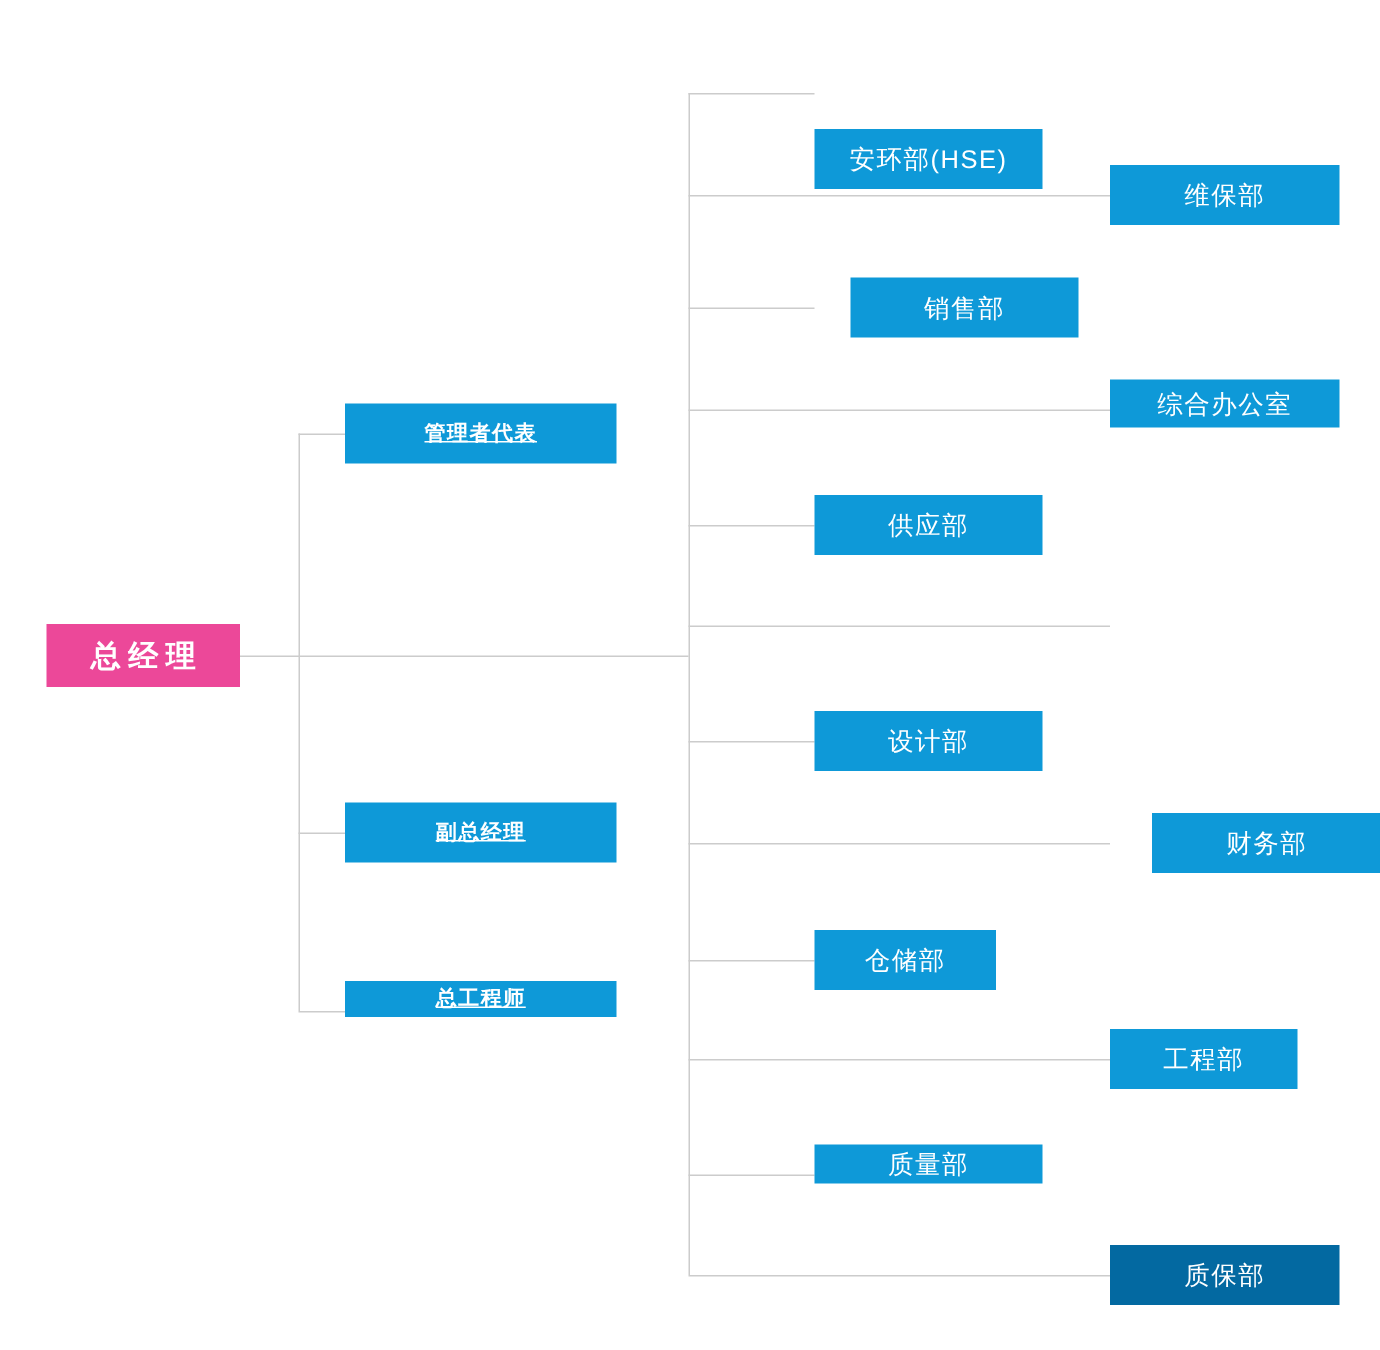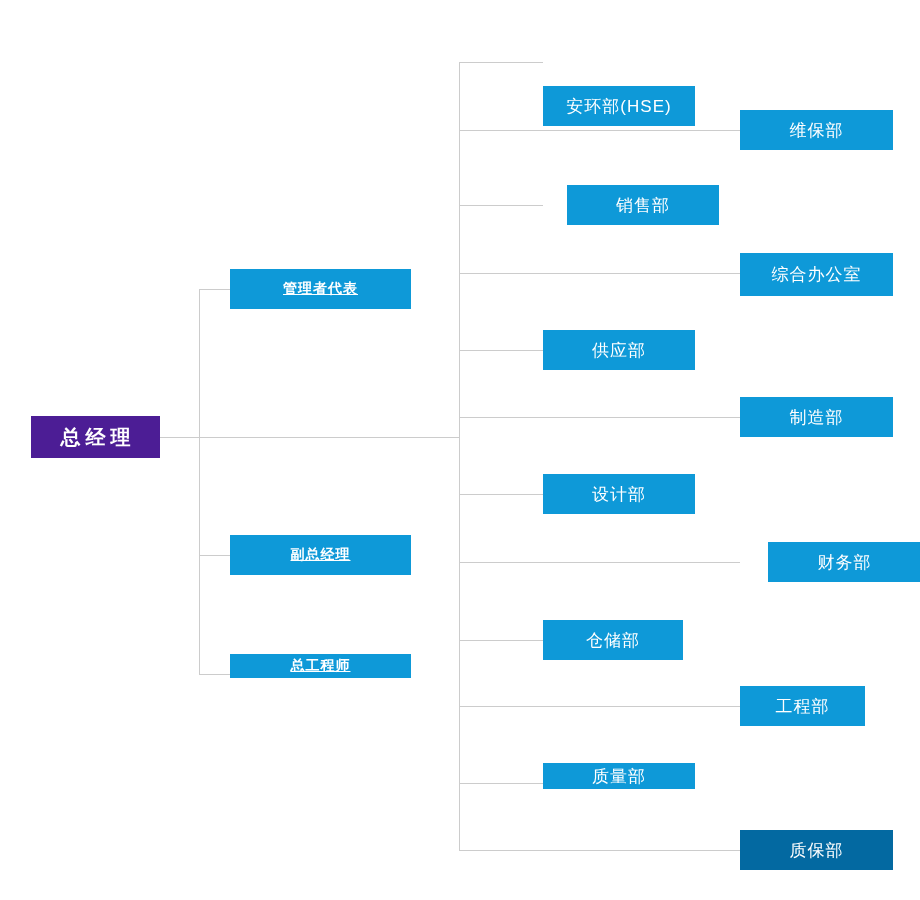--- a/index.html
+++ b/index.html
@@ -61,29 +61,28 @@
     <div class="line h" style="left: 459px; top: 205px; width: 84px; background: rgb(204, 204, 204);"></div>
     <div class="line h" style="left: 459px; top: 273px; width: 281px; background: rgb(204, 204, 204);"></div>
     <div class="line h" style="left: 459px; top: 350px; width: 84px; background: rgb(204, 204, 204);"></div>
     <div class="line h" style="left: 459px; top: 417px; width: 281px; background: rgb(204, 204, 204);"></div>
     <div class="line h" style="left: 459px; top: 494px; width: 84px; background: rgb(204, 204, 204);"></div>
     <div class="line h" style="left: 459px; top: 562px; width: 281px; background: rgb(204, 204, 204);"></div>
     <div class="line h" style="left: 459px; top: 640px; width: 84px; background: rgb(204, 204, 204);"></div>
     <div class="line h" style="left: 459px; top: 706px; width: 281px; background: rgb(204, 204, 204);"></div>
     <div class="line h" style="left: 459px; top: 783px; width: 84px; background: rgb(204, 204, 204);"></div>
     <div class="line h" style="left: 459px; top: 850px; width: 281px; background: rgb(204, 204, 204);"></div>
-    <div class="node root" style="left: 31px; top: 416px; width: 129px; height: 42px; background: #4c1d95; color: rgb(255, 255, 255);">总经理</div>
+    <div class="node root" style="left: 31px; top: 416px; width: 129px; height: 42px; background: #ec4899; color: rgb(255, 255, 255);">总经理</div>
     <div class="node manager" style="left: 230px; top: 269px; width: 181px; height: 40px; background: rgb(14, 153, 216); color: rgb(255, 255, 255);">管理者代表</div>
     <div class="node manager" style="left: 230px; top: 535px; width: 181px; height: 40px; background: rgb(14, 153, 216); color: rgb(255, 255, 255);">副总经理</div>
     <div class="node manager" style="left: 230px; top: 654px; width: 181px; height: 24px; background: rgb(14, 153, 216); color: rgb(255, 255, 255);">总工程师</div>
     <div class="node dept" style="left: 543px; top: 42px; width: 152px; height: 40px; background: rgb(14, 153, 216); color: rgb(255, 255, 255); margin-top: 44px;">安环部(HSE)</div>
     <div class="node dept" style="left: 740px; top: 110px; width: 153px; height: 40px; background: rgb(14, 153, 216); color: rgb(255, 255, 255);">维保部</div>
     <div class="node dept" style="left: 543px; top: 185px; width: 152px; height: 40px; background: rgb(14, 153, 216); color: rgb(255, 255, 255); margin-left: 24px;">销售部</div>
-    <div class="node dept" style="left: 740px; top: 253px; width: 153px; height: 43px; background: rgb(14, 153, 216); color: rgb(255, 255, 255);">综合办公室</div>
+    <div class="node dept" style="left: 740px; top: 253px; width: 153px; height: 32px; background: rgb(14, 153, 216); color: rgb(255, 255, 255);">综合办公室</div>
     <div class="node dept" style="left: 543px; top: 330px; width: 152px; height: 40px; background: rgb(14, 153, 216); color: rgb(255, 255, 255);">供应部</div>
-    <div class="node dept" style="left: 740px; top: 397px; width: 153px; height: 40px; background: rgb(14, 153, 216); color: rgb(255, 255, 255);">制造部</div>
     <div class="node dept" style="left: 543px; top: 474px; width: 152px; height: 40px; background: rgb(14, 153, 216); color: rgb(255, 255, 255);">设计部</div>
     <div class="node dept" style="left: 740px; top: 542px; width: 153px; height: 40px; background: rgb(14, 153, 216); color: rgb(255, 255, 255); margin-left: 28px;">财务部</div>
-    <div class="node dept" style="left: 543px; top: 620px; width: 140px; height: 40px; background: rgb(14, 153, 216); color: rgb(255, 255, 255);">仓储部</div>
+    <div class="node dept" style="left: 543px; top: 620px; width: 121px; height: 40px; background: rgb(14, 153, 216); color: rgb(255, 255, 255);">仓储部</div>
     <div class="node dept" style="left: 740px; top: 686px; width: 125px; height: 40px; background: rgb(14, 153, 216); color: rgb(255, 255, 255);">工程部</div>
     <div class="node dept" style="left: 543px; top: 763px; width: 152px; height: 26px; background: rgb(14, 153, 216); color: rgb(255, 255, 255);">质量部</div>
     <div class="node dept" style="left: 740px; top: 830px; width: 153px; height: 40px; background: #0369a1; color: rgb(255, 255, 255); text-align: right;">质保部</div>
   </div>
 
 </body></html>

